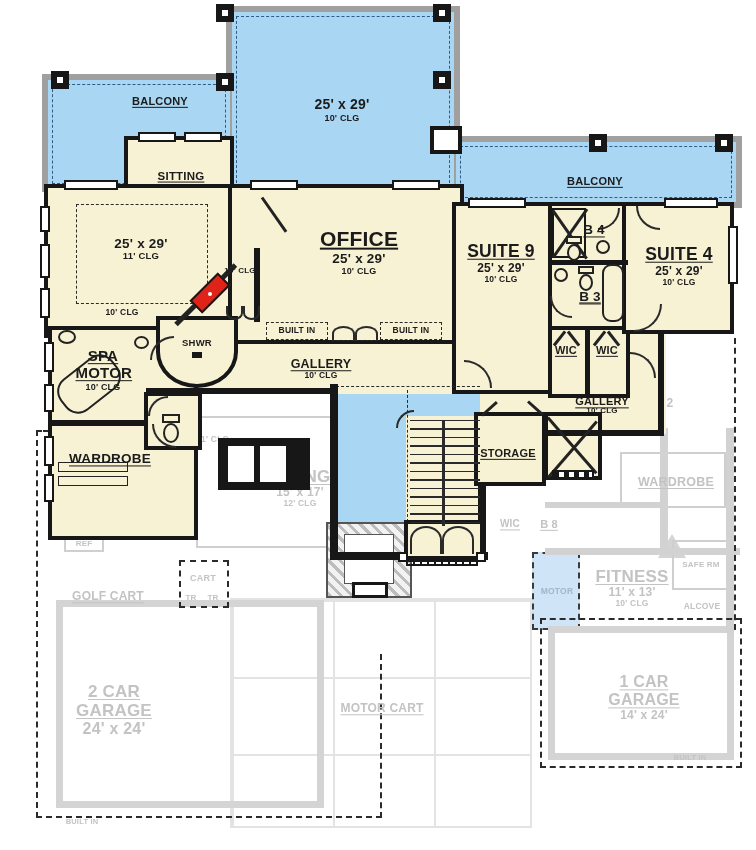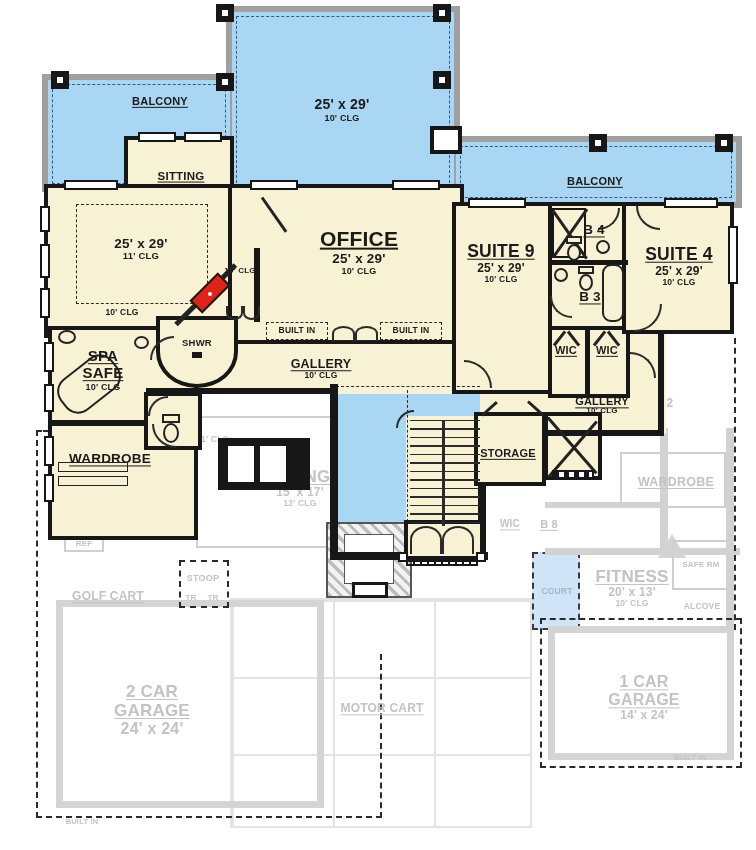--- a/index.html
+++ b/index.html
@@ -238,41 +238,41 @@
     <span class="dm" style="font-size:13.5px;">25' x 29'</span>
     <span class="cl" style="font-size:9px;">10' CLG</span>
   </div>
   <div class="lbl" style="left:297px;top:331px;font-size:8.5px;font-weight:bold;"><span>BUILT IN</span></div>
   <div class="lbl" style="left:411px;top:331px;font-size:8.5px;font-weight:bold;"><span>BUILT IN</span></div>
   <div class="lbl" style="left:321px;top:369px;">
     <span class="nm" style="font-size:12.5px;">GALLERY</span>
     <span class="cl" style="font-size:8.5px;">10' CLG</span>
   </div>
   <div class="lbl" style="left:103px;top:370px;">
-    <span class="nm wr" style="font-size:15px;width:55px;margin:0 auto;">SPA SAFE</span>
+    <span class="nm wr" style="font-size:15px;width:55px;margin:0 auto;">SPA MOTOR</span>
     <span class="cl" style="font-size:9px;">10' CLG</span>
   </div>
   <div class="lbl" style="left:197px;top:343px;font-size:9.5px;font-weight:bold;"><span>SHWR</span></div>
   <div class="lbl" style="left:110px;top:459px;font-size:13.5px;">
       <span class="nm">WARDROBE</span>
     </div>
   <div class="lbl" style="left:501px;top:263px;">
     <span class="nm" style="font-size:17.5px;">SUITE 9</span>
     <span class="dm" style="font-size:12px;">25' x 29'</span>
     <span class="cl" style="font-size:8.5px;">10' CLG</span>
   </div>
   <div class="lbl" style="left:679px;top:266px;">
     <span class="nm" style="font-size:17.5px;">SUITE 4</span>
     <span class="dm" style="font-size:12px;">25' x 29'</span>
     <span class="cl" style="font-size:8.5px;">10' CLG</span>
   </div>
   <div class="lbl" style="left:594px;top:230px;font-size:13.5px;">
       <span class="nm">B 4</span>
     </div>
-  <div class="lbl" style="left:590px;top:297px;font-size:13.5px;">
+  <div class="lbl" style="left:590px;top:297px;font-size:13.5px;text-decoration:underline;">
       <span class="nm">B 3</span>
     </div>
   <div class="lbl" style="left:566px;top:350px;font-size:11px;">
       <span class="nm">WIC</span>
     </div>
   <div class="lbl" style="left:607px;top:350px;font-size:11px;">
       <span class="nm">WIC</span>
     </div>
   <div class="lbl" style="left:602px;top:406px;">
     <span class="nm" style="font-size:11px;">GALLERY</span>
@@ -282,27 +282,27 @@
       <span class="nm">STORAGE</span>
     </div>
 
   <div class="lbl glbl" style="left:213px;top:440px;font-size:8.5px;font-weight:bold;"><span>11' CLG</span></div>
   <div class="lbl glbl" style="left:300px;top:488px;">
     <span class="nm" style="font-size:17px;">DINING</span>
     <span class="dm" style="font-size:12px;">15' x 17'</span>
     <span class="cl" style="font-size:8.5px;">12' CLG</span>
   </div>
   <div class="lbl glbl" style="left:84px;top:544px;font-size:8px;font-weight:bold;"><span>REF</span></div>
-  <div class="lbl glbl" style="left:203px;top:578px;font-size:9px;font-weight:bold;"><span>STOOP</span></div>
+  <div class="lbl glbl" style="left:203px;top:578px;font-size:9px;font-weight:bold;"><span>CART</span></div>
   <div class="lbl glbl" style="left:191px;top:598px;font-size:8px;font-weight:bold;"><span>TR</span></div>
   <div class="lbl glbl" style="left:213px;top:598px;font-size:8px;font-weight:bold;"><span>TR</span></div>
   <div class="lbl glbl" style="left:108px;top:597px;font-size:12px;">
       <span class="nm">GOLF CART</span>
     </div>
-  <div class="lbl glbl" style="left:114px;top:710px;margin-left:38px;">
+  <div class="lbl glbl" style="left:114px;top:710px;">
     <span class="nm wr" style="font-size:17px;width:100px;margin:0 auto;">2 CAR GARAGE</span>
     <span class="dm" style="font-size:16px;">24' x 24'</span>
   </div>
   <div class="lbl glbl" style="left:82px;top:822px;font-size:7.5px;font-weight:bold;"><span>BUILT IN</span></div>
   <div class="lbl glbl" style="left:382px;top:709px;font-size:12px;">
       <span class="nm">MOTOR CART</span>
     </div>
   <div class="lbl glbl" style="left:644px;top:698px;">
     <span class="nm wr" style="font-size:16px;width:90px;margin:0 auto;">1 CAR GARAGE</span>
     <span class="dm" style="font-size:12px;">14' x 24'</span>
@@ -312,21 +312,21 @@
       <span class="nm">WIC</span>
     </div>
   <div class="lbl glbl" style="left:549px;top:524px;font-size:11px;">
       <span class="nm">B 8</span>
     </div>
   <div class="lbl glbl" style="left:676px;top:482px;font-size:12.5px;">
       <span class="nm">WARDROBE</span>
     </div>
   <div class="lbl glbl" style="left:632px;top:588px;">
     <span class="nm" style="font-size:17px;">FITNESS</span>
-    <span class="dm" style="font-size:12px;">20' x 13'</span>
+    <span class="dm" style="font-size:12px;">11' x 13'</span>
     <span class="cl" style="font-size:8.5px;">10' CLG</span>
   </div>
   <div class="lbl glbl" style="left:701px;top:565px;font-size:8px;font-weight:bold;"><span>SAFE RM</span></div>
   <div class="lbl glbl" style="left:702px;top:607px;font-size:8.5px;font-weight:bold;"><span>ALCOVE</span></div>
-  <div class="lbl glbl" style="left:557px;top:592px;font-size:8.5px;font-weight:bold;color:#9fb8cb;"><span>COURT</span></div>
+  <div class="lbl glbl" style="left:557px;top:592px;font-size:8.5px;font-weight:bold;color:#9fb8cb;"><span>MOTOR</span></div>
   <div class="lbl glbl" style="left:670px;top:404px;font-size:12px;font-weight:bold;"><span>2</span></div>
 
 </div>
 
 </body></html>

